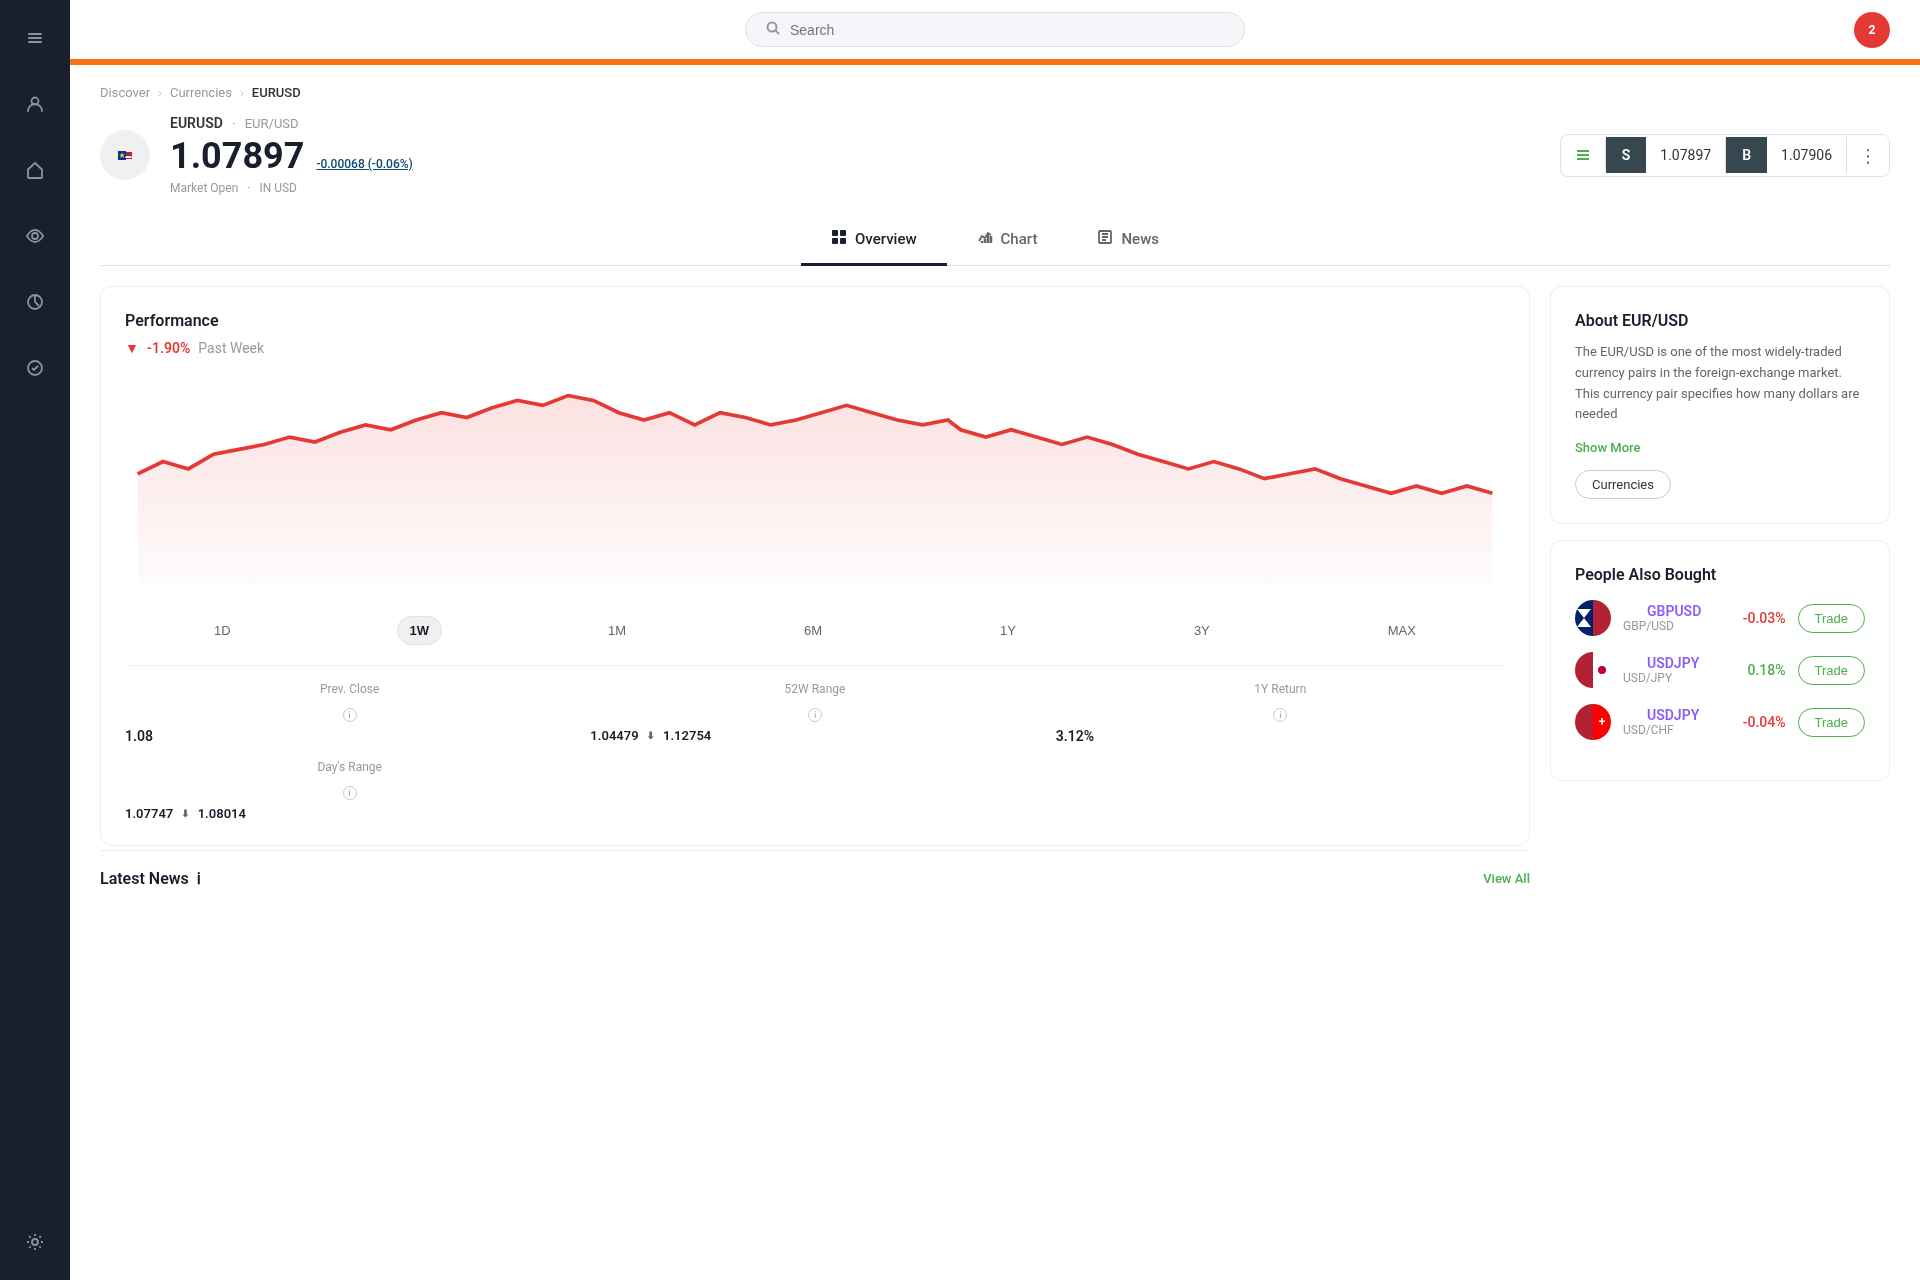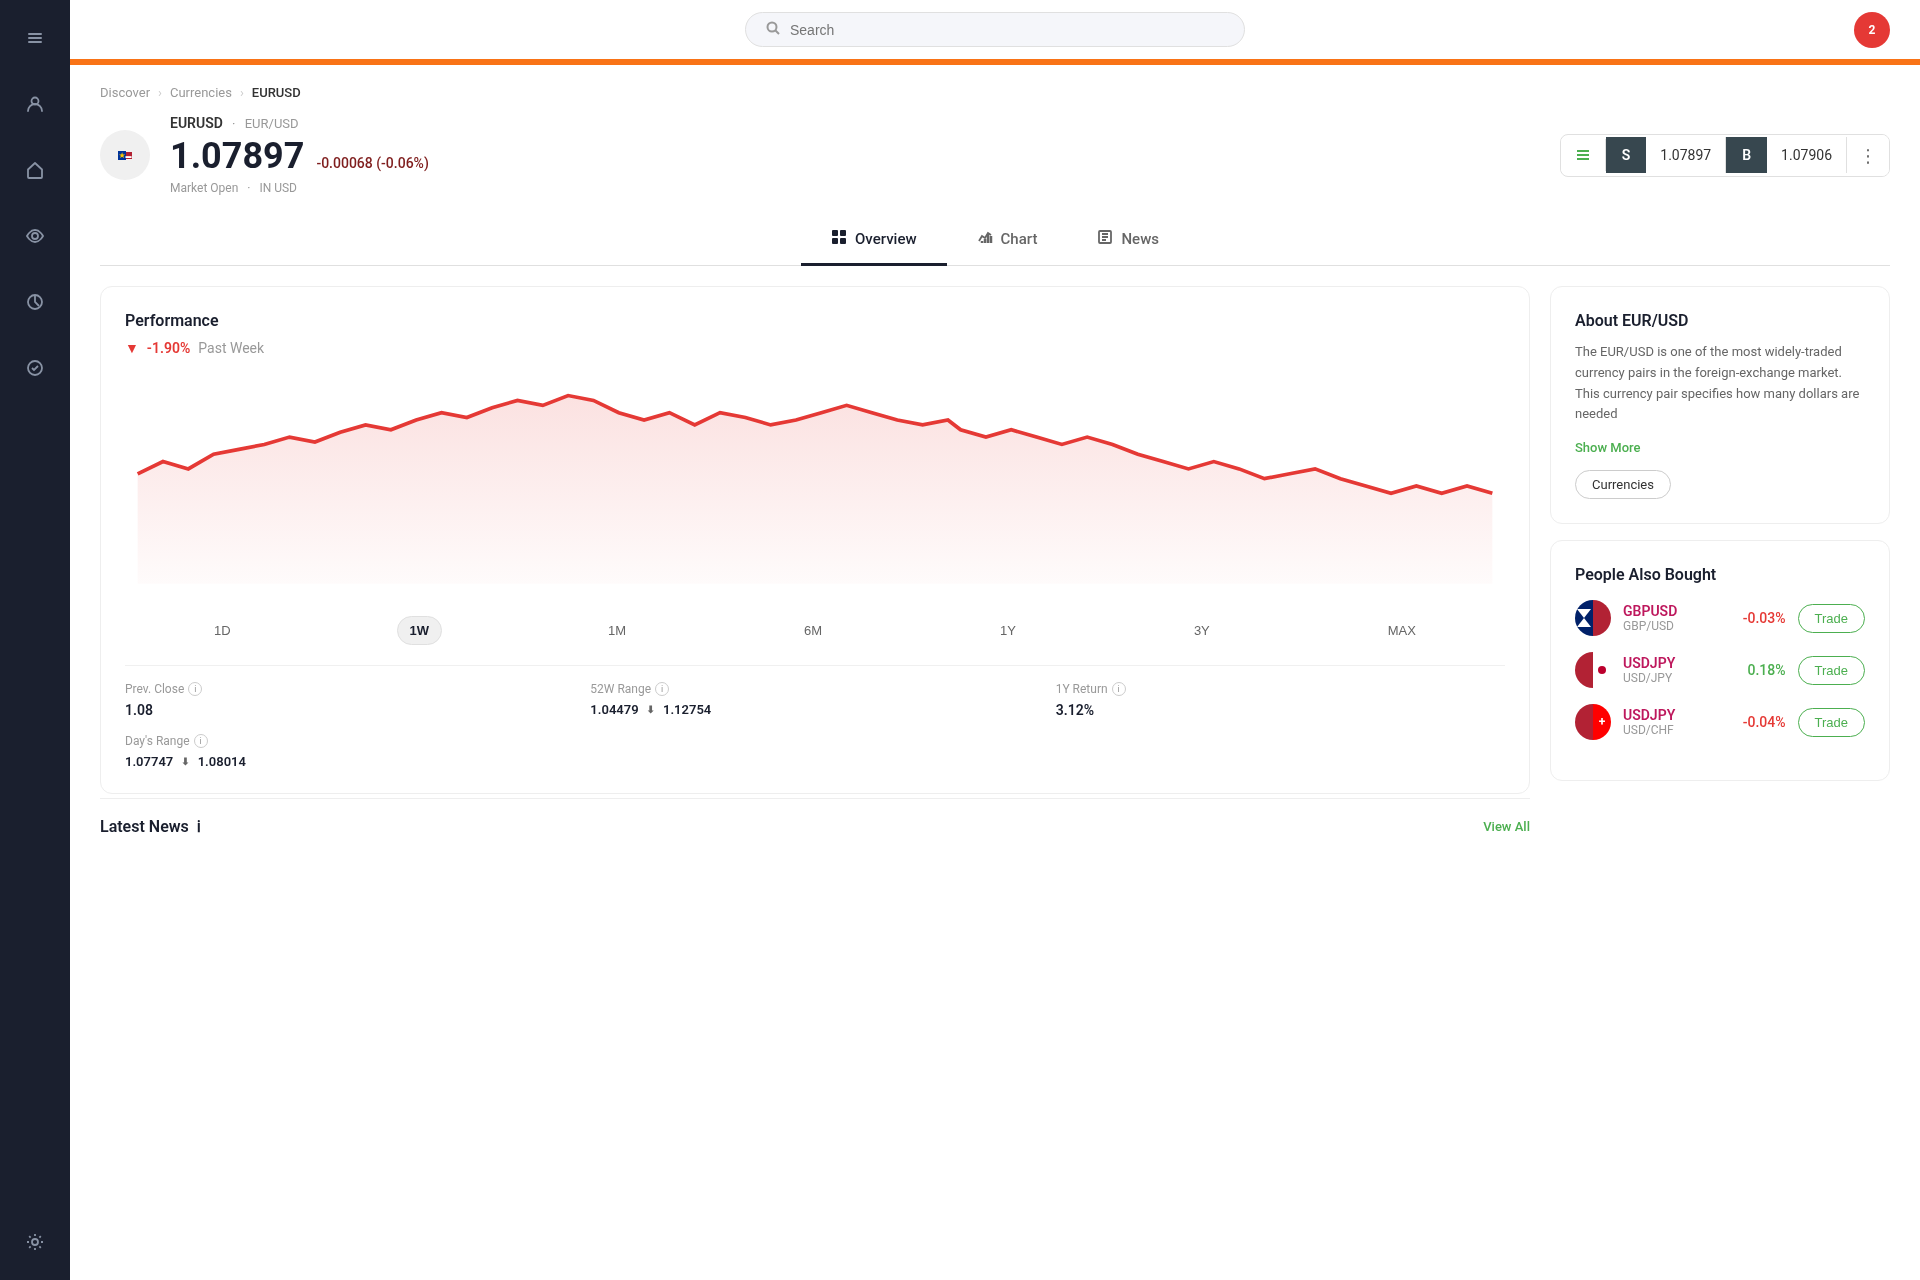--- a/index.html
+++ b/index.html
@@ -140,23 +140,24 @@
       display: flex;
       align-items: baseline;
       gap: 12px;
     }
     .asset-price {
       font-size: 36px;
       font-weight: 700;
       color: #1a1f2e;
     }
     .asset-change {
-      font-size: 14px;
-      color: #7f1d1d;
+      font-size: 12px;
+      color: #0c4a6e;
       font-weight: 500;
+      text-decoration: underline;
     }
     .asset-meta {
       font-size: 12px;
       color: #999;
       margin-top: 4px;
     }
     .asset-meta .dot { margin: 0 6px; }
 
     
     .trade-controls {
@@ -310,24 +311,25 @@
       display: grid;
       grid-template-columns: 1fr 1fr 1fr;
       gap: 16px;
       border-top: 1px solid #f0f0f0;
       padding-top: 16px;
     }
     .stat-item { }
     .stat-label {
       display: flex;
       align-items: center;
-      gap: 4px;
+      gap: 12px;
       font-size: 12px;
       color: #999;
       margin-bottom: 6px;
+      flex-direction: column;
     }
     .stat-label .info-icon {
       width: 14px;
       height: 14px;
       border-radius: 50%;
       border: 1px solid #ccc;
       display: inline-flex;
       align-items: center;
       justify-content: center;
       font-size: 9px;
@@ -416,21 +418,22 @@
     .people-flag .half-r {
       position: absolute;
       right: 0;
       width: 50%;
       height: 100%;
     }
     .people-info { flex: 1; }
     .people-name {
       font-size: 14px;
       font-weight: 600;
-      color: #be185d;
+      color: #8b5cf6;
+      margin-left: 24px;
     }
     .people-sub {
       font-size: 12px;
       color: #999;
     }
     .people-change-neg {
       font-size: 14px;
       color: #e53935;
       font-weight: 500;
       min-width: 55px;

